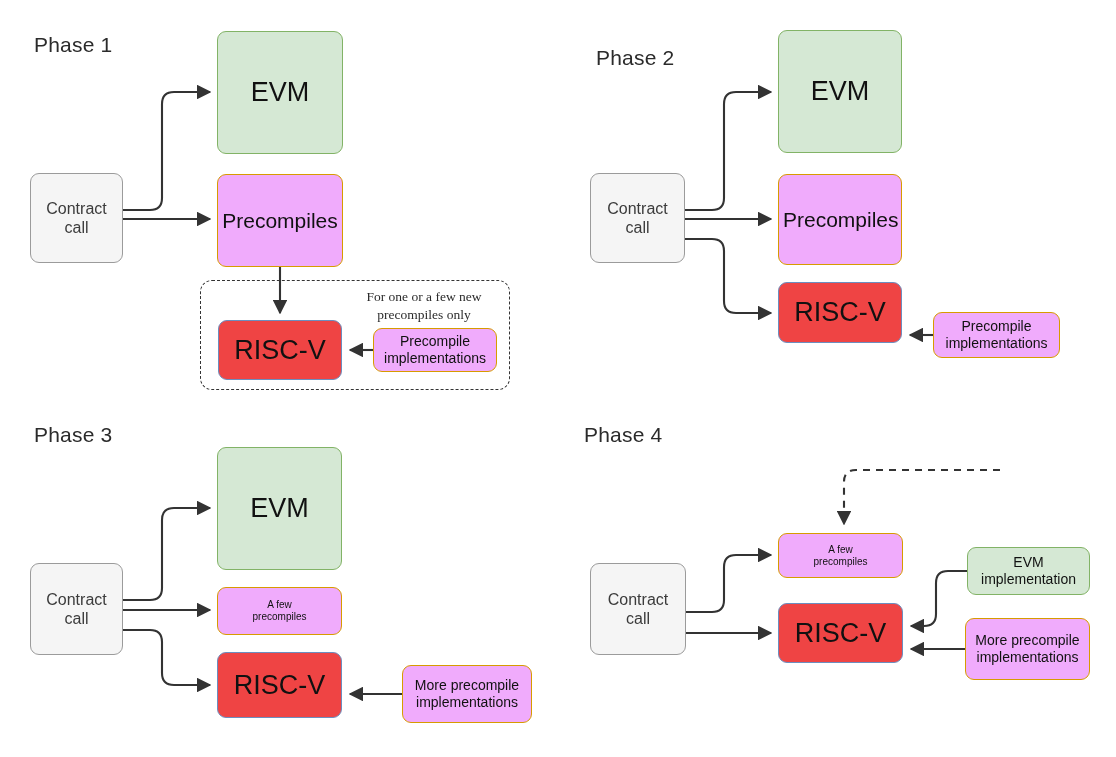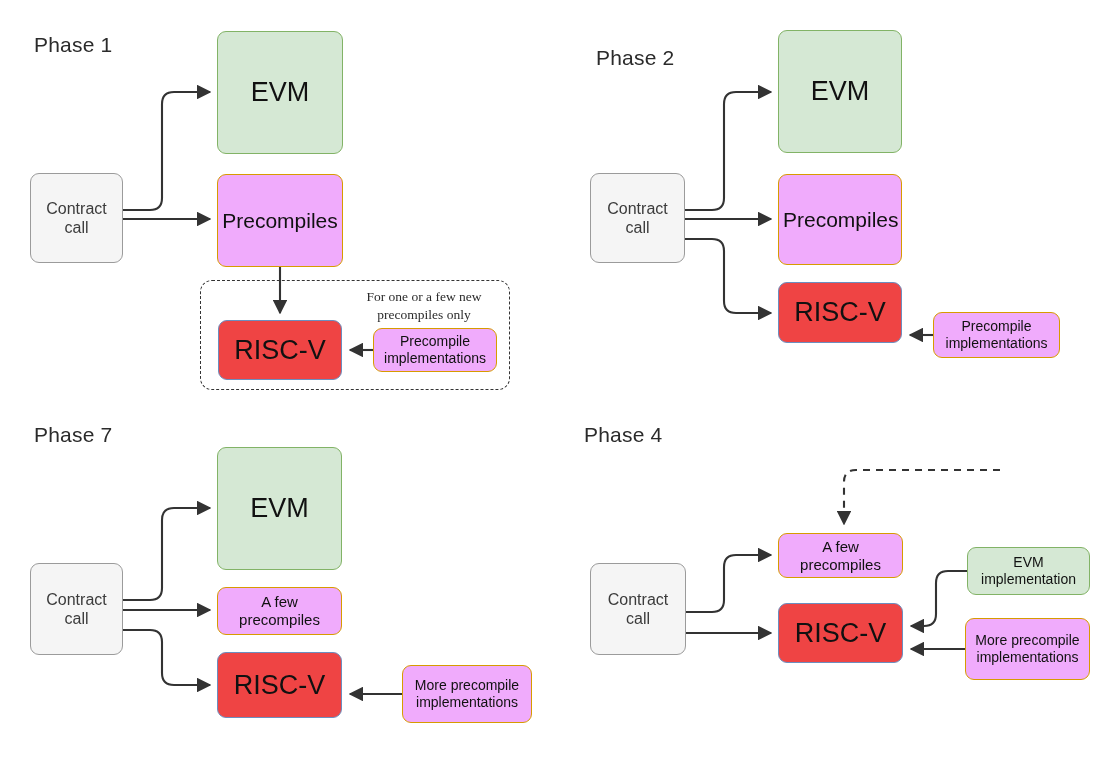--- a/index.html
+++ b/index.html
@@ -23,21 +23,21 @@
     background:#f5f5f5;line-height:1.2;
   }
   .node .nlabel{display:block;width:100%;padding:0 4px;}
 
   .n-gray{background:#f5f5f5;border-color:#9b9b9b;color:#3b3b3b;font-size:16px;}
   .n-green{background:#d5e8d4;border-color:#82b366;color:#111;}
   .n-orange{background:#f0abfc;border-color:#d79b00;color:#111;}
   .n-blue{background:#ef4444;border-color:#6c8ebf;color:#111;}
 
   .big{font-size:27px;}
-  .mid{font-size:15px;}
+  .mid{font-size:10px;}
   .small{font-size:14px;}
 
   .dashed-group{
     position:absolute;box-sizing:border-box;
     border:1.7px dashed #333;border-radius:12px;background:transparent;
   }
 
   .note{
     position:absolute;font-size:13.5px;color:#2b2b2b;text-align:center;
     line-height:1.35;white-space:pre-line;
@@ -127,21 +127,21 @@
 
   <div class="node n-blue big" style="left:778px;top:282px;width:124px;height:61px;">
     <span class="nlabel">RISC-V</span>
   </div>
 
   <div class="node n-orange small" style="left:933px;top:312px;width:127px;height:46px;">
     <span class="nlabel" style="white-space:pre-line;">Precompile
 implementations</span>
   </div>
 
-  <div class="phase-label" style="left:34px;top:423px;">Phase 7</div>
+  <div class="phase-label" style="left:34px;top:423px;">Phase 3</div>
 
   <div class="node n-gray" style="left:30px;top:563px;width:93px;height:92px;">
     <span class="nlabel" style="white-space:pre-line;">Contract
 call</span>
   </div>
 
   <div class="node n-green big" style="left:217px;top:447px;width:125px;height:123px;">
     <span class="nlabel">EVM</span>
   </div>
 

